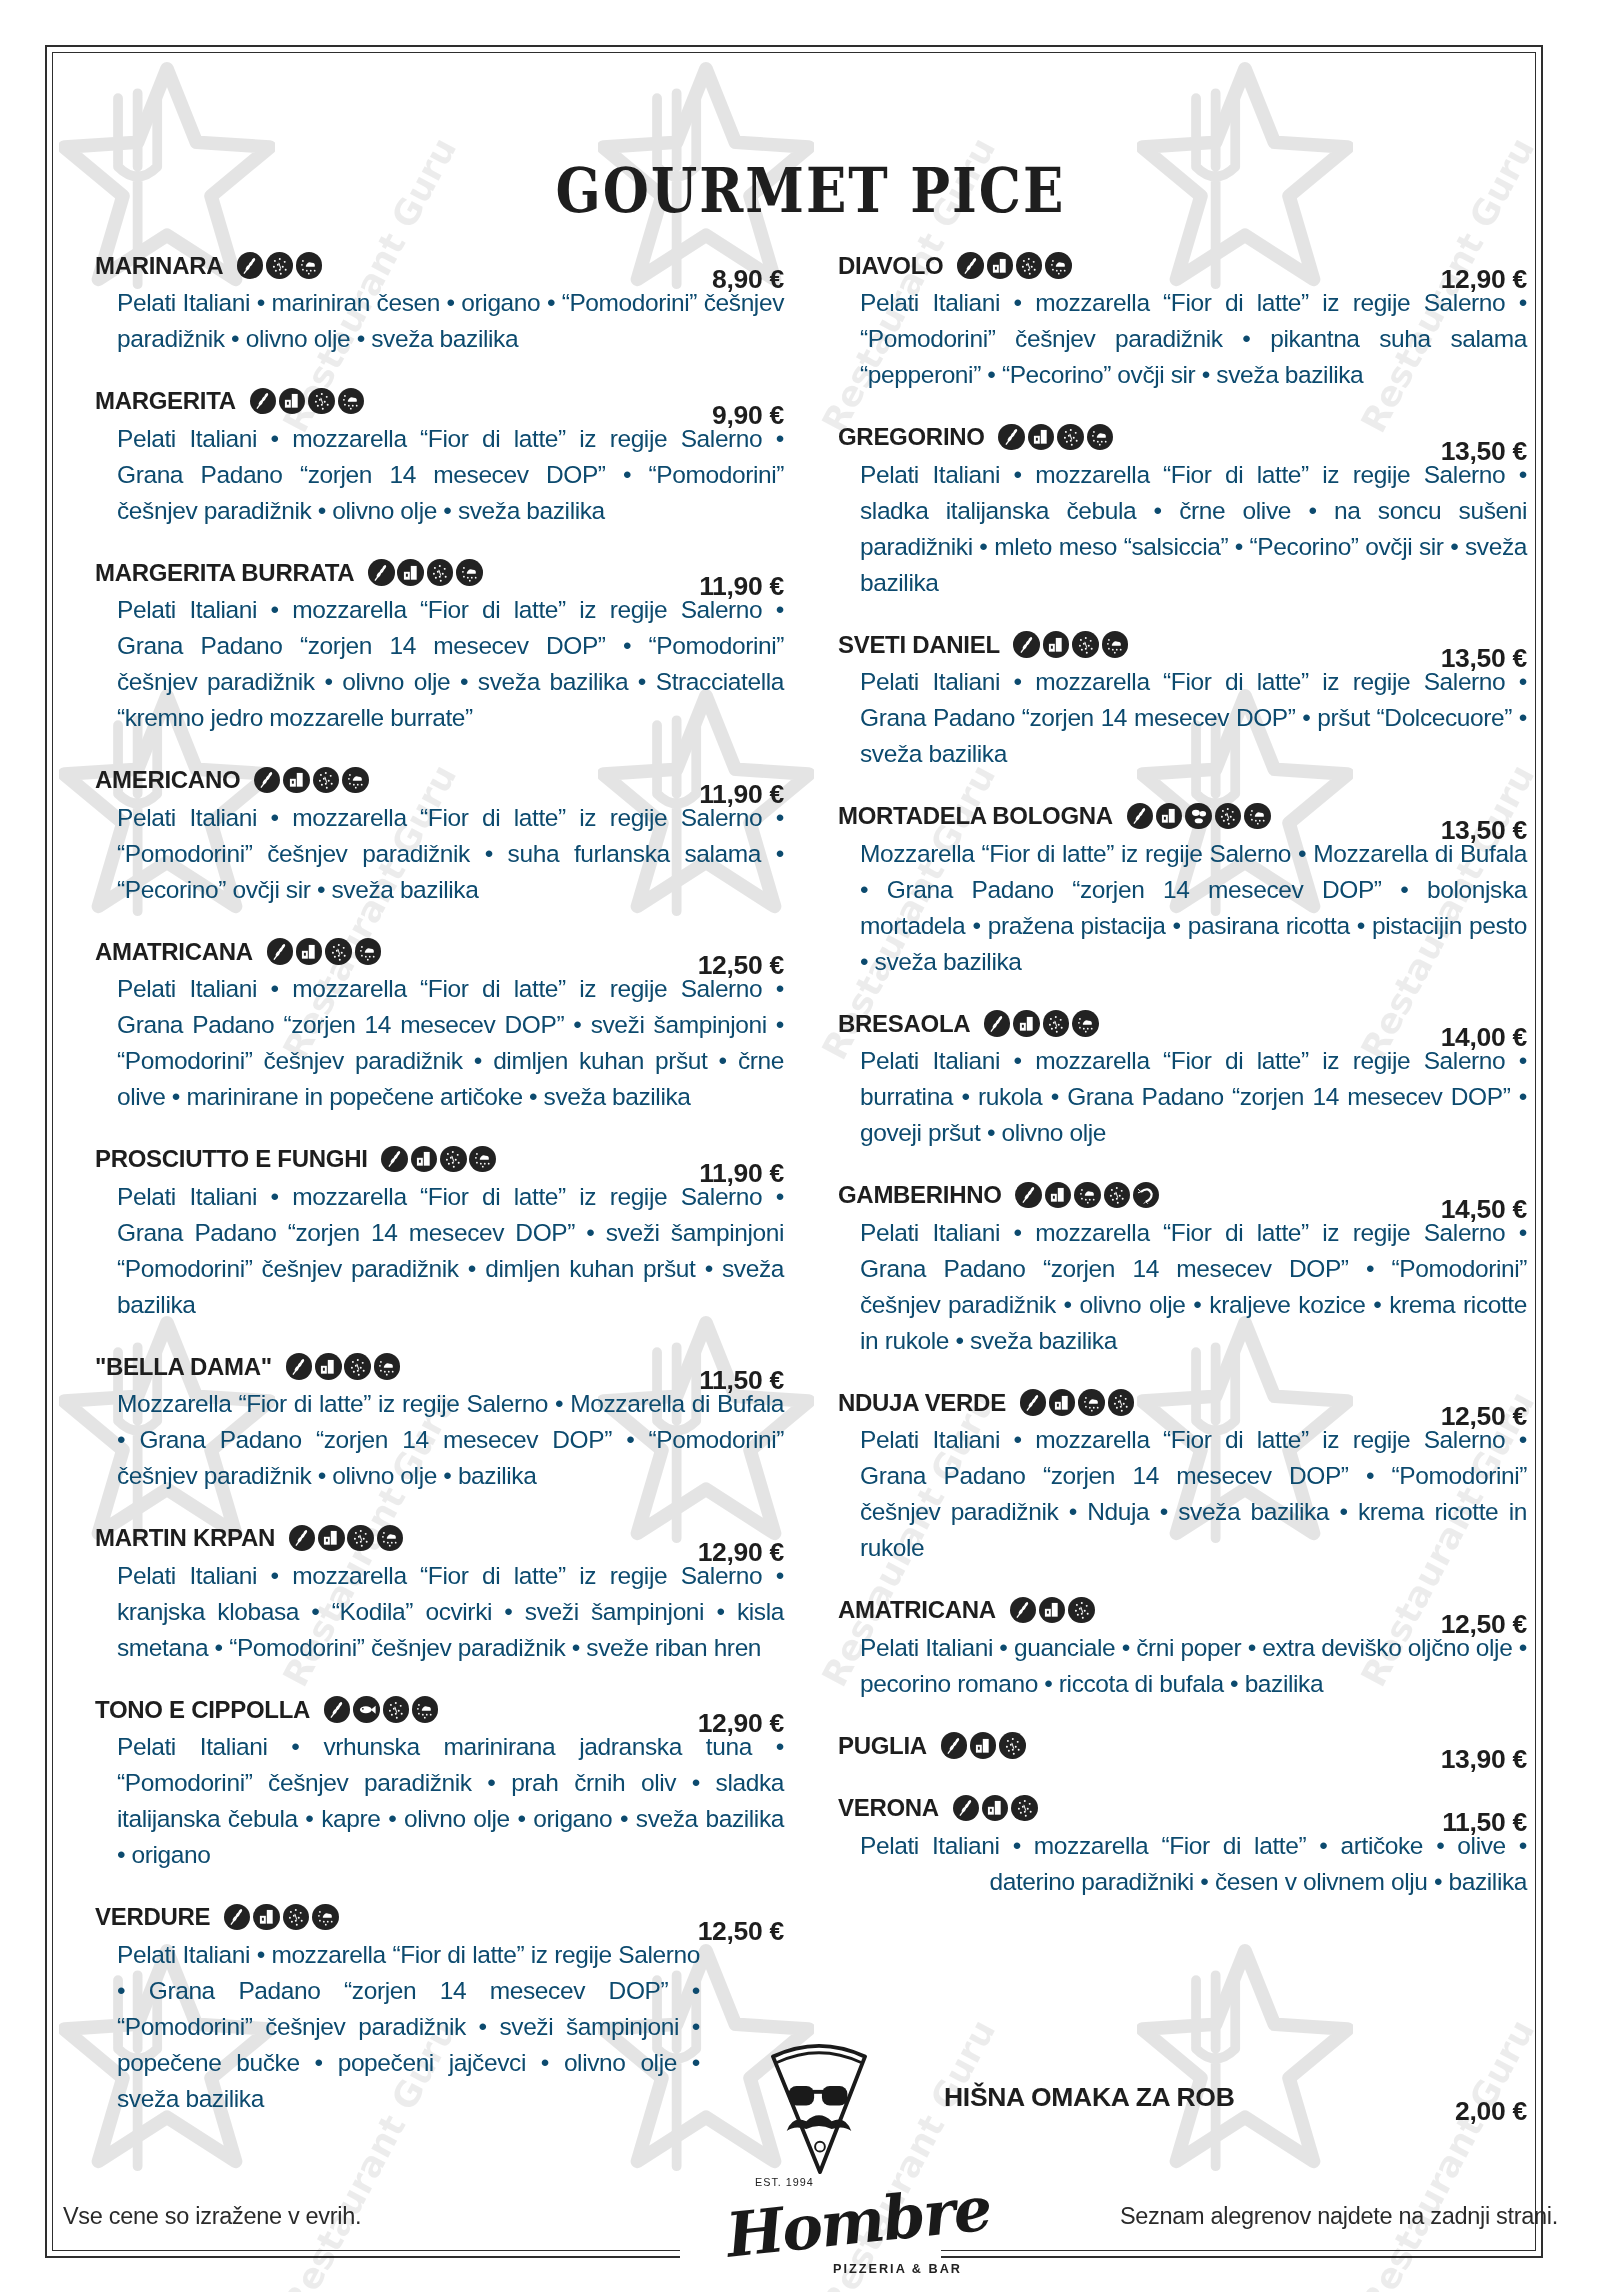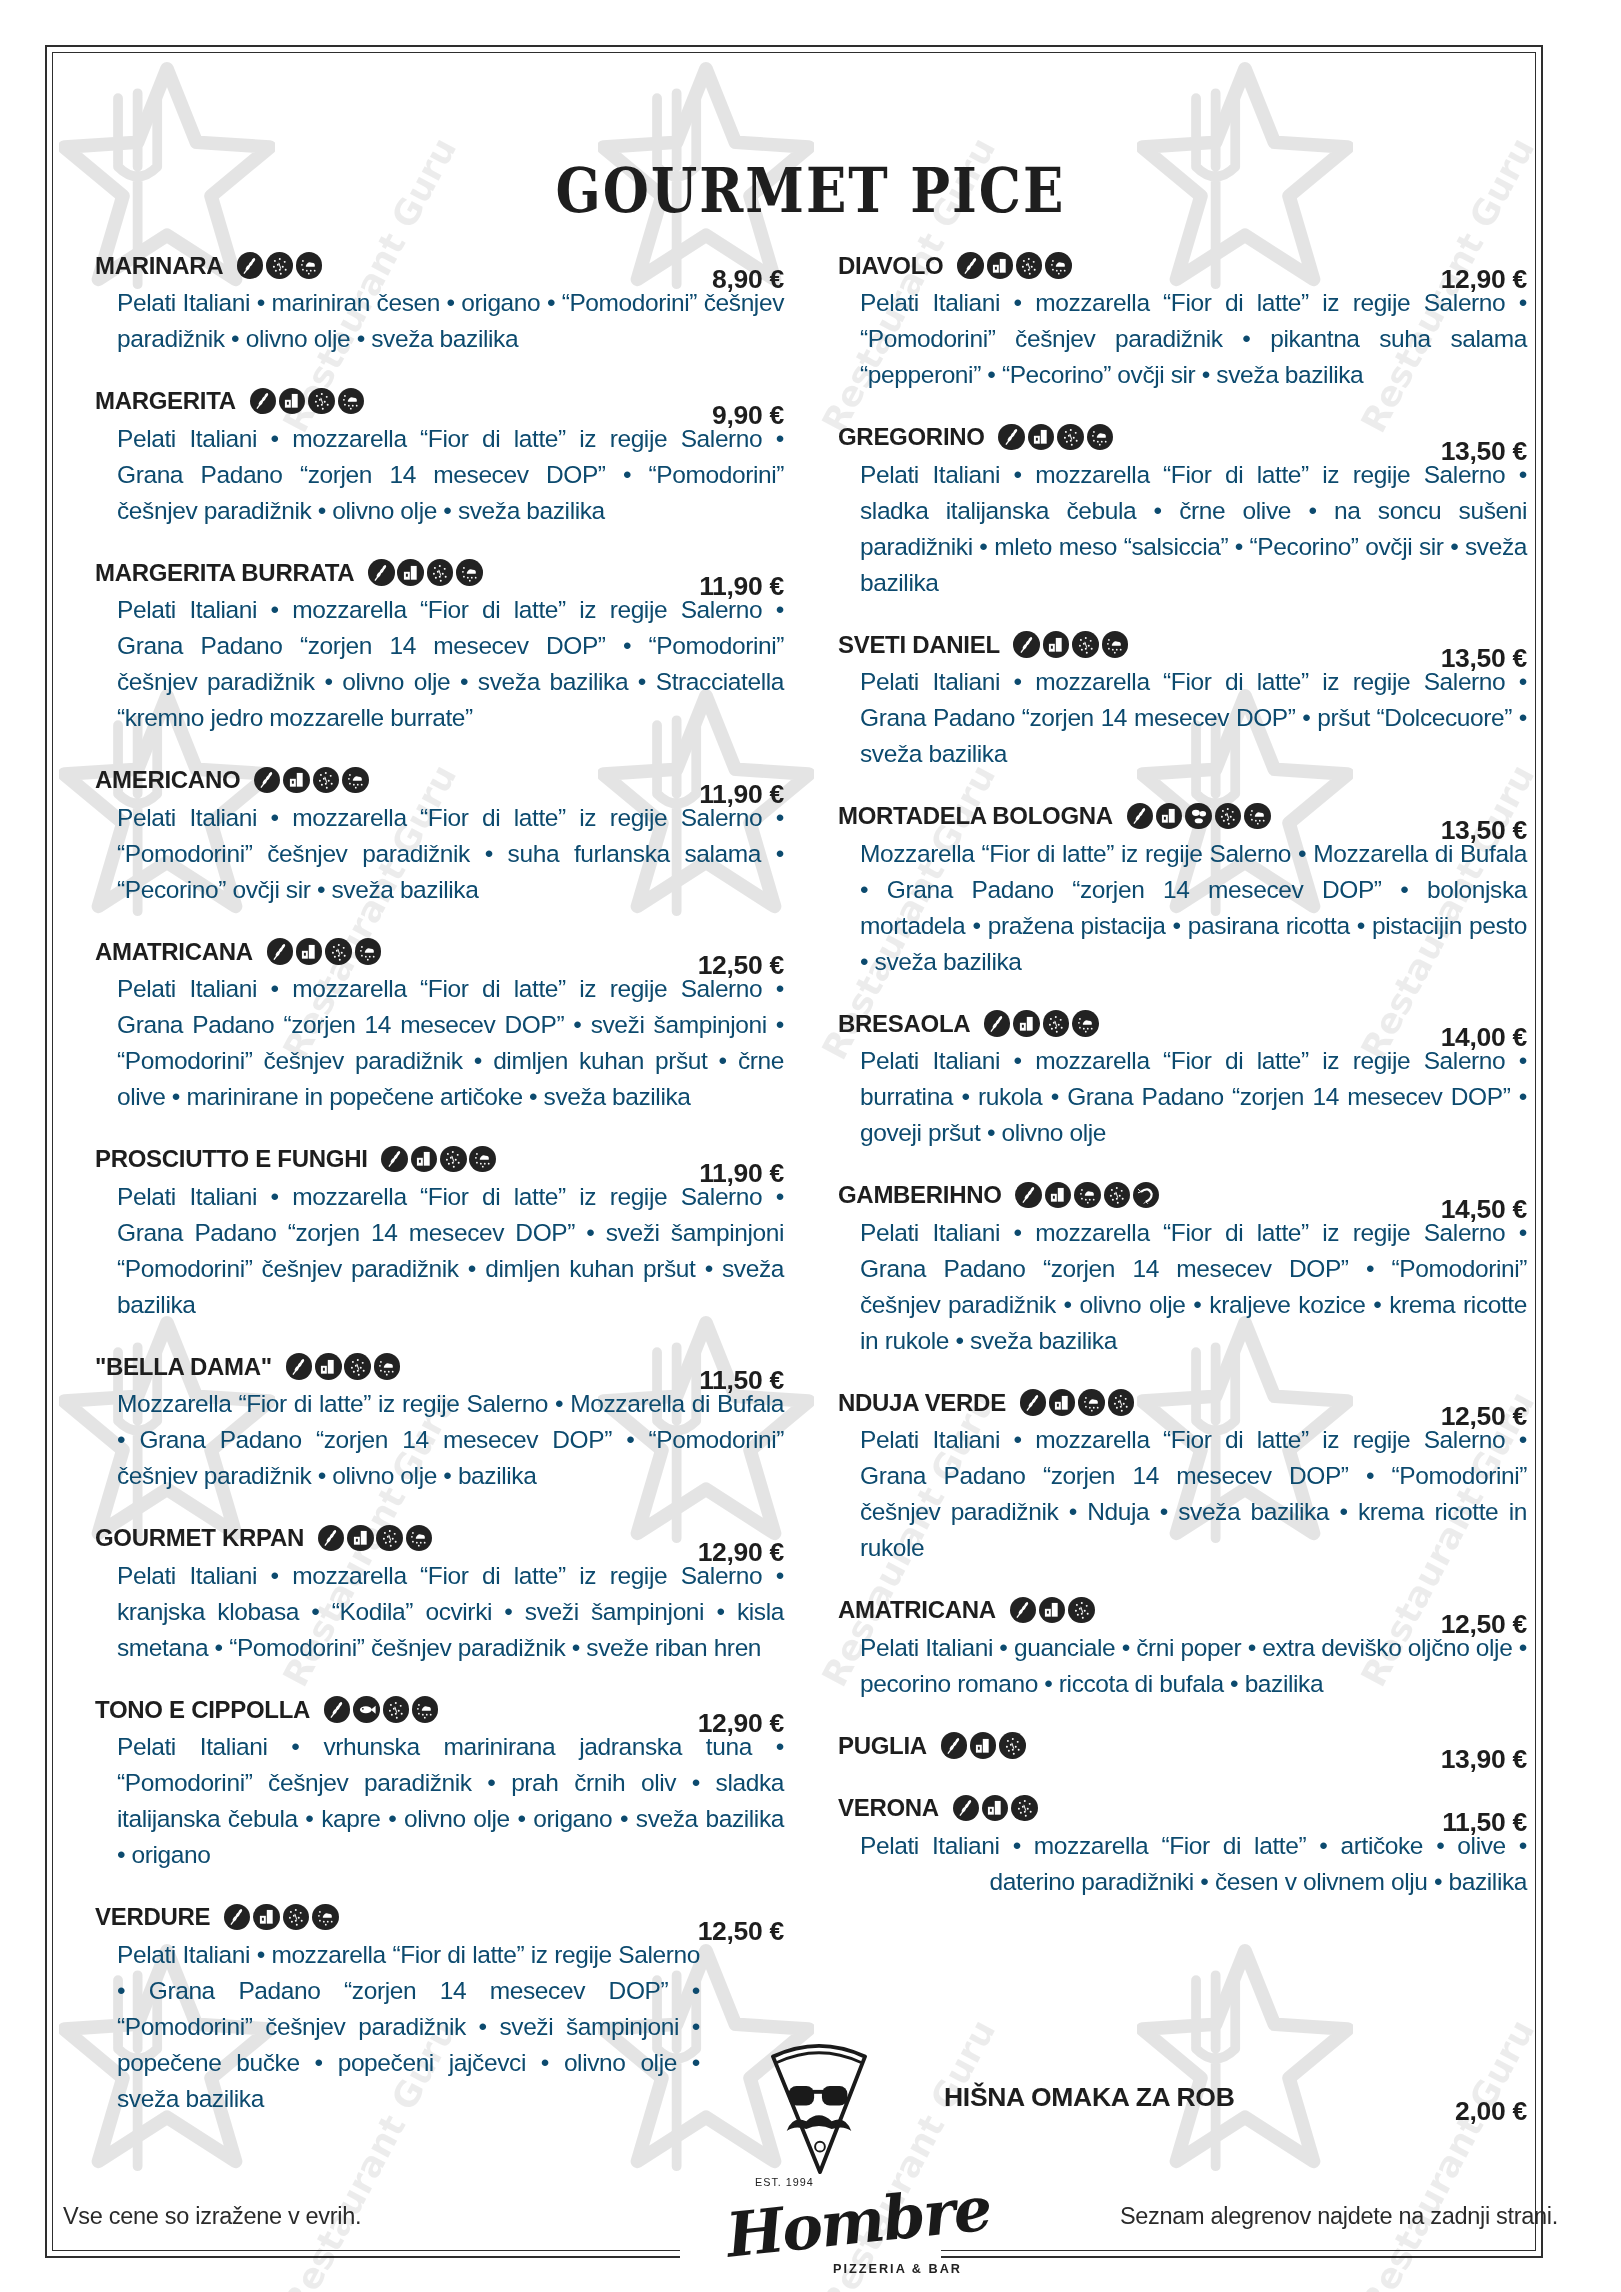--- a/index.html
+++ b/index.html
@@ -517,21 +517,21 @@
               </g>
             </svg>
           </span>
         </span>
         <span class="price">11,50 €</span>
       </div>
       <div class="desc">Mozzarella “Fior di latte” iz regije Salerno • Mozzarella di Bufala • Grana Padano “zorjen 14 mesecev DOP” • “Pomodorini” češnjev paradižnik • olivno olje • bazilika</div>
     </div>
     <div class="item">
       <div class="item-head">
-        <span class="item-name">GOURMET KRPAN</span>
+        <span class="item-name">MARTIN KRPAN</span>
         <span class="icons">
           <span class="ico">
             <svg viewBox="0 0 22 22">
               <path d="M5 19 L16 4" stroke="#fff" stroke-width="1.4" fill="none"></path>
               <ellipse cx="9" cy="13" rx="1.6" ry="3" transform="rotate(35 9 13)" fill="#fff"></ellipse>
               <ellipse cx="12" cy="9" rx="1.6" ry="3" transform="rotate(35 12 9)" fill="#fff"></ellipse>
               <ellipse cx="14.5" cy="5.5" rx="1.4" ry="2.6" transform="rotate(35 14.5 5.5)" fill="#fff"></ellipse>
             </svg>
           </span>
           <span class="ico">

